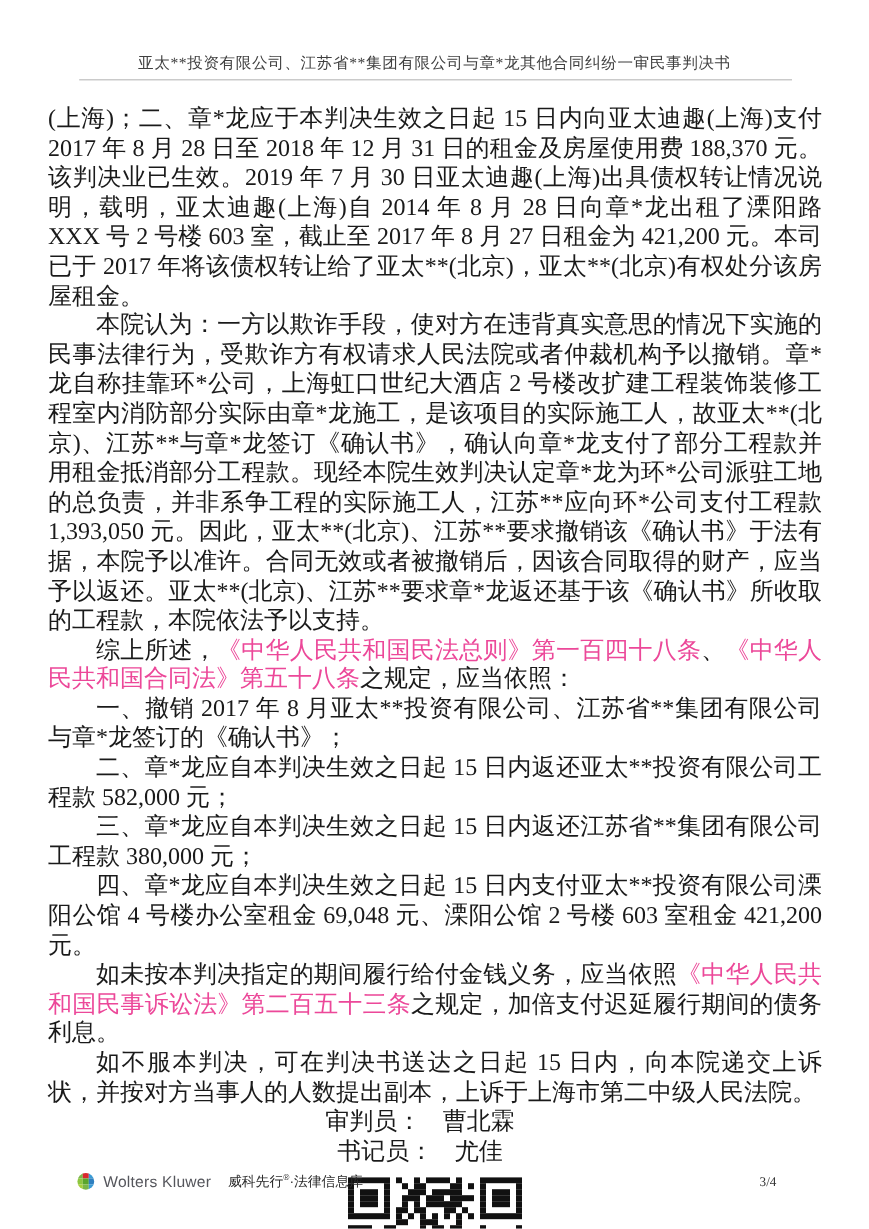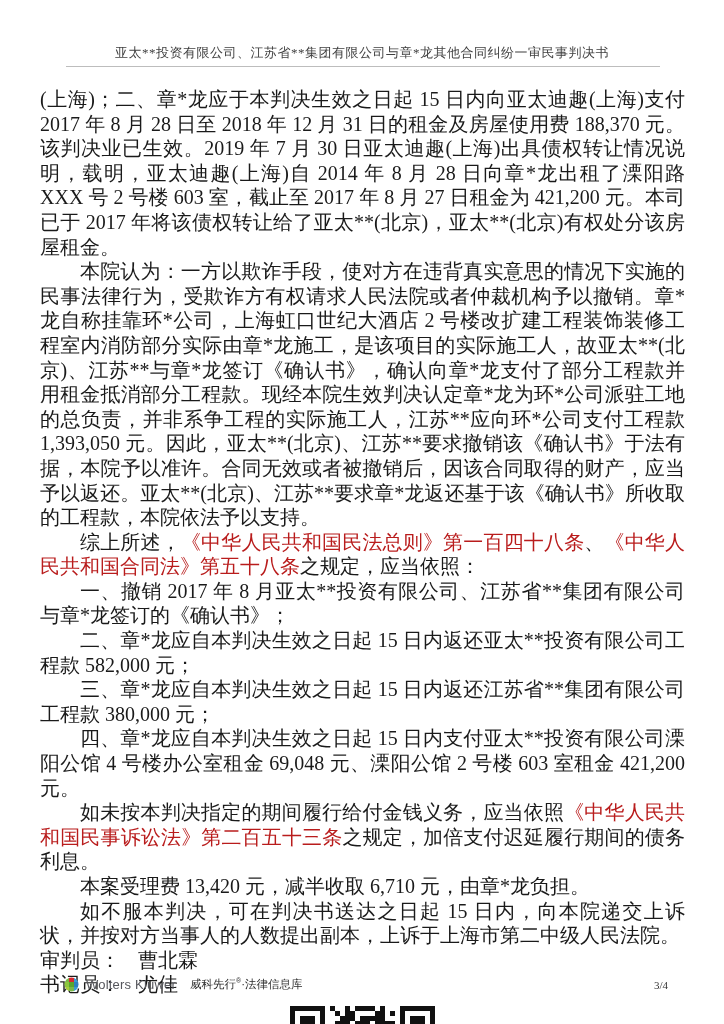--- a/index.html
+++ b/index.html
@@ -6,26 +6,26 @@
   .page{position:relative;width:724px;height:1024px;background:#fff;overflow:hidden;
         font-family:"Liberation Serif","DejaVu Serif",serif;color:#1a1a1a;border-radius:27px;}
   .doc-title{position:absolute;top:44px;left:0;right:0;text-align:center;
              font-size:13px;color:#3f3f3f;letter-spacing:.5px;}
   .doc-rule{position:absolute;top:66px;left:66px;width:594px;height:0;
             border-top:1px solid #bdbdbd;}
   .doc-body{position:absolute;top:87px;left:40px;width:645px;
             font-size:20px;line-height:24.6px;text-align:justify;}
   .doc-body p{margin:0;}
   .indent{text-indent:2em;}
-  .law-link{color:#b91c1c;text-decoration:none;cursor:pointer;}
-  .signature{text-align:left;padding-right:25px;}
+  .law-link{color:#ec4899;text-decoration:none;cursor:pointer;}
+  .signature{text-align:center;padding-right:25px;}
   .sig-name{display:inline-block;margin-left:.9em;}
   .qr-row{margin-top:9px;text-align:center;}
   .qr-box{display:inline-block;line-height:0;}
-  .footer{position:absolute;left:64px;right:56px;bottom:32px;display:flex;align-items:center;
+  .footer{position:absolute;left:64px;right:77px;bottom:32px;display:flex;align-items:center;
           font-family:"Liberation Sans","DejaVu Sans",sans-serif;}
   .wk-logo{width:15px;height:15px;display:inline-block;}
   .brand{margin-left:7px;font-size:13px;color:#55565c;letter-spacing:.2px;}
   .product{margin-left:14px;font-size:11.5px;color:#2c2c2c;}
   .product sup{font-size:7px;}
   .pagenum{margin-left:auto;font-size:11px;color:#333;font-family:"Liberation Serif",serif;}
 </style>
 </head>
 <body>
 
@@ -36,21 +36,20 @@
 
   <div class="doc-body">
     <p>(上海)；二、章*龙应于本判决生效之日起 15 日内向亚太迪趣(上海)支付 2017 年 8 月 28 日至 2018 年 12 月 31 日的租金及房屋使用费 188,370 元。该判决业已生效。2019 年 7 月 30 日亚太迪趣(上海)出具债权转让情况说明，载明，亚太迪趣(上海)自 2014 年 8 月 28 日向章*龙出租了溧阳路 XXX 号 2 号楼 603 室，截止至 2017 年 8 月 27 日租金为 421,200 元。本司已于 2017 年将该债权转让给了亚太**(北京)，亚太**(北京)有权处分该房屋租金。</p>
     <p class="indent">本院认为：一方以欺诈手段，使对方在违背真实意思的情况下实施的民事法律行为，受欺诈方有权请求人民法院或者仲裁机构予以撤销。章*龙自称挂靠环*公司，上海虹口世纪大酒店 2 号楼改扩建工程装饰装修工程室内消防部分实际由章*龙施工，是该项目的实际施工人，故亚太**(北京)、江苏**与章*龙签订《确认书》，确认向章*龙支付了部分工程款并用租金抵消部分工程款。现经本院生效判决认定章*龙为环*公司派驻工地的总负责，并非系争工程的实际施工人，江苏**应向环*公司支付工程款 1,393,050 元。因此，亚太**(北京)、江苏**要求撤销该《确认书》于法有据，本院予以准许。合同无效或者被撤销后，因该合同取得的财产，应当予以返还。亚太**(北京)、江苏**要求章*龙返还基于该《确认书》所收取的工程款，本院依法予以支持。</p>
     <p class="indent"><span>综上所述，</span><a class="law-link">《中华人民共和国民法总则》第一百四十八条</a><span>、</span><a class="law-link">《中华人民共和国合同法》第五十八条</a><span>之规定，应当依照：</span></p>
     <p class="indent">一、撤销 2017 年 8 月亚太**投资有限公司、江苏省**集团有限公司与章*龙签订的《确认书》；</p>
     <p class="indent">二、章*龙应自本判决生效之日起 15 日内返还亚太**投资有限公司工程款 582,000 元；</p>
     <p class="indent">三、章*龙应自本判决生效之日起 15 日内返还江苏省**集团有限公司工程款 380,000 元；</p>
     <p class="indent">四、章*龙应自本判决生效之日起 15 日内支付亚太**投资有限公司溧阳公馆 4 号楼办公室租金 69,048 元、溧阳公馆 2 号楼 603 室租金 421,200 元。</p>
     <p class="indent"><span>如未按本判决指定的期间履行给付金钱义务，应当依照</span><a class="law-link">《中华人民共和国民事诉讼法》第二百五十三条</a><span>之规定，加倍支付迟延履行期间的债务利息。</span></p>
-    <p class="indent">本案受理费 13,420 元，减半收取 6,710 元，由章*龙负担。</p>
     <p class="indent">如不服本判决，可在判决书送达之日起 15 日内，向本院递交上诉状，并按对方当事人的人数提出副本，上诉于上海市第二中级人民法院。</p>
 
     <div class="signature">
       <div><span>审判员：</span><span class="sig-name">曹北霖</span></div>
       <div><span>书记员：</span><span class="sig-name">尤佳</span></div>
     </div>
 
     <div class="qr-row">
       <div class="qr-box" id="qr"><svg width="145" height="145" viewBox="0 0 145 145">
             <rect width="145" height="145" fill="#fff"></rect>

